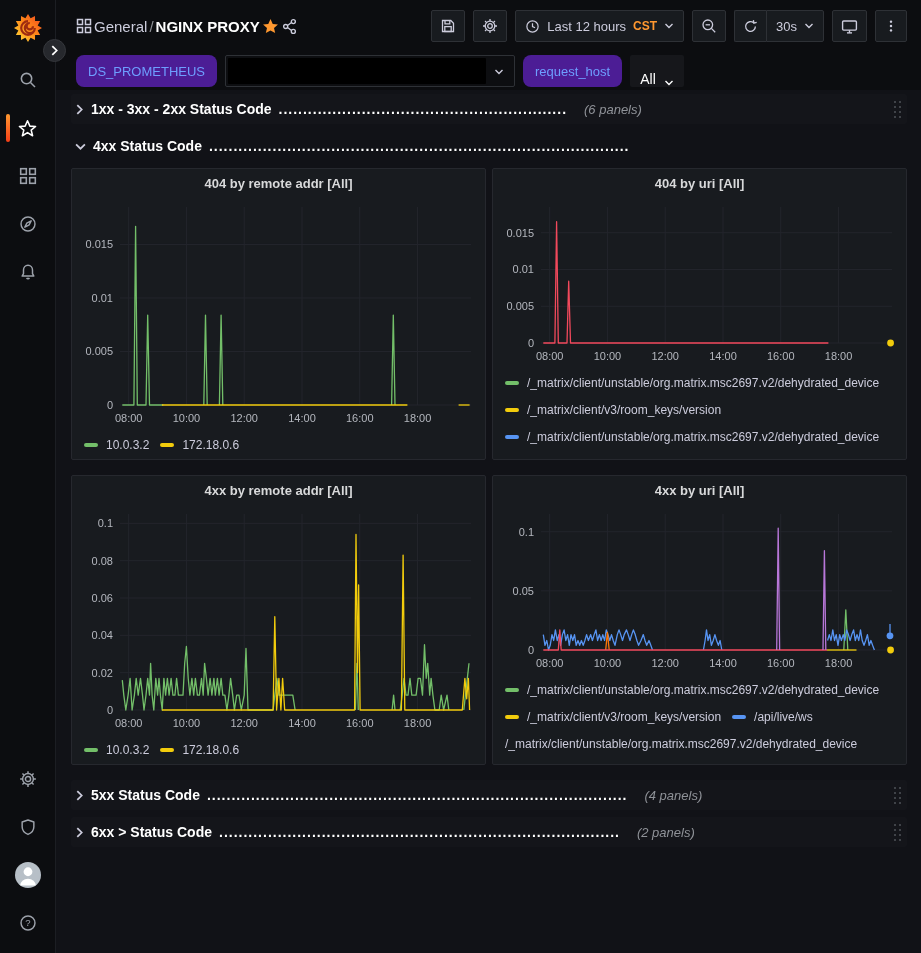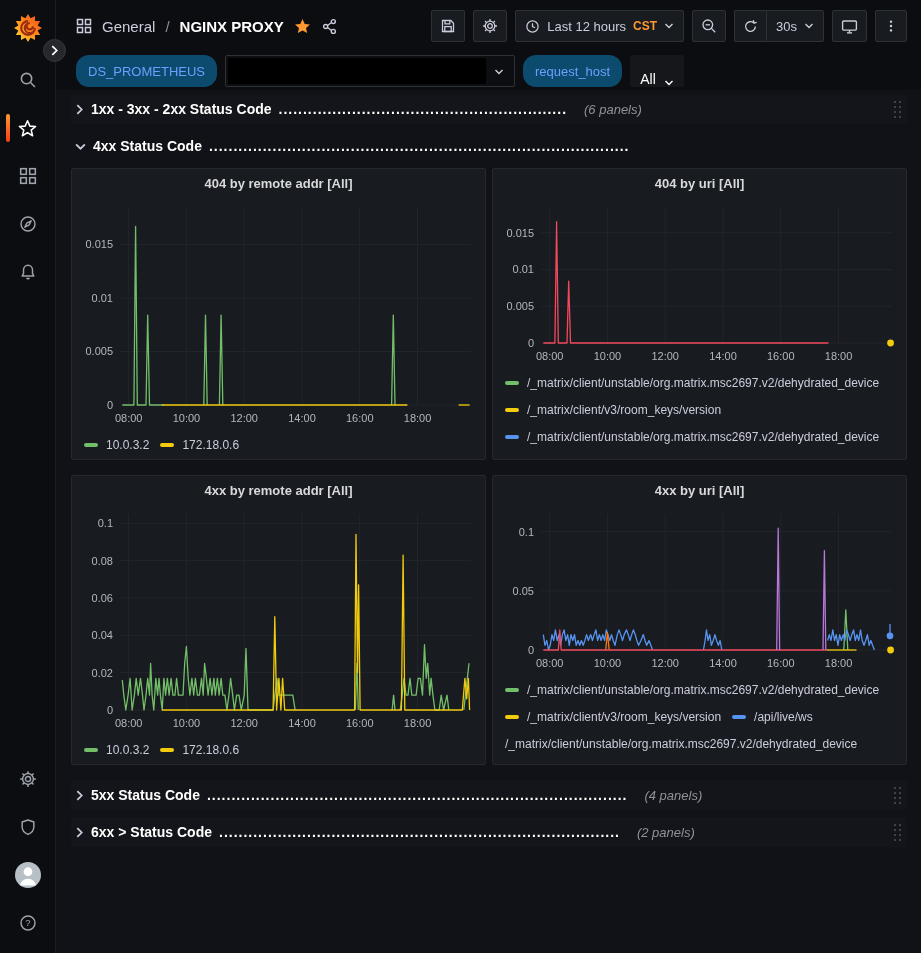--- a/index.html
+++ b/index.html
@@ -20,37 +20,37 @@
   .side-item.active::before{content:"";position:absolute;left:6px;top:10px;width:4px;height:28px;border-radius:2px;
     background:linear-gradient(to bottom,#FF9830,#F53E17)}
   .side-bottom{margin-top:auto;padding-bottom:6px}
   .avatar{width:26px;height:26px;border-radius:50%;background:#b7bfc7;display:flex;align-items:center;justify-content:center;overflow:hidden}
   .expand-btn{position:absolute;left:43px;top:39px;width:23px;height:23px;border-radius:50%;background:#26282d;border:1px solid #35373c;
     color:#fff;display:flex;align-items:center;justify-content:center;z-index:20;cursor:pointer}
 
   
   .main{flex:1;display:flex;flex-direction:column;min-width:0}
   .topbar{height:52px;background:var(--bg-dark);display:flex;align-items:center;padding:0 14px 0 20px;flex-shrink:0}
-  .crumbs{display:flex;align-items:center;gap:10px;font-size:15px}
+  .crumbs{display:flex;align-items:center;gap:2px;font-size:15px}
   .crumb-section{color:var(--text)}
   .crumb-divider{color:var(--text-faint)}
   .crumb-title{color:#fff;font-weight:700}
   .icon-plain{display:flex;align-items:center;justify-content:center;color:var(--text);cursor:pointer}
   .topbar-actions{margin-left:auto;display:flex;align-items:flex-start;gap:8px}
   .btn{display:flex;align-items:center;gap:7px;height:32px;padding:0 9px;background:var(--bg-panel);
     border:1px solid var(--border-btn);border-radius:2px;color:var(--text);cursor:pointer;font-size:13px;white-space:nowrap}
   .btn .tz{color:var(--orange);font-size:12px;font-weight:700}
   .btn-group{display:flex}
   .btn-group .btn:first-child{border-right:none;border-radius:2px 0 0 2px}
   .btn-group .btn:last-child{border-radius:0 2px 2px 0}
   .btn.square{padding:0 8px}
 
   
   .submenu{height:38px;background:var(--bg-dark);display:flex;align-items:center;gap:8px;padding:0 20px;flex-shrink:0}
-  .var-label{height:32px;display:flex;align-items:center;padding:0 12px;background:#0c4a6e;border-radius:13px;
+  .var-label{height:32px;display:flex;align-items:center;padding:0 12px;background:#4c1d95;border-radius:8px;
     color:var(--link);font-weight:500;font-size:13px}
   .var-select{height:32px;display:flex;align-items:center;background:#0d0e11;border:1px solid var(--border-btn);
     border-radius:2px;padding:2px;cursor:pointer}
   .redacted{width:258px;height:26px;background:#000;border-radius:1px}
   .var-select .chev{padding:0 8px;color:var(--text)}
   .var-all{height:32px;display:flex;align-items:flex-end;gap:8px;background:#16171b;border-radius:2px;padding:0 10px;
     color:#fff;font-size:14px;cursor:pointer}
 
   
   .dash{flex:1;padding:4px 14px 0 15px;overflow:hidden}

